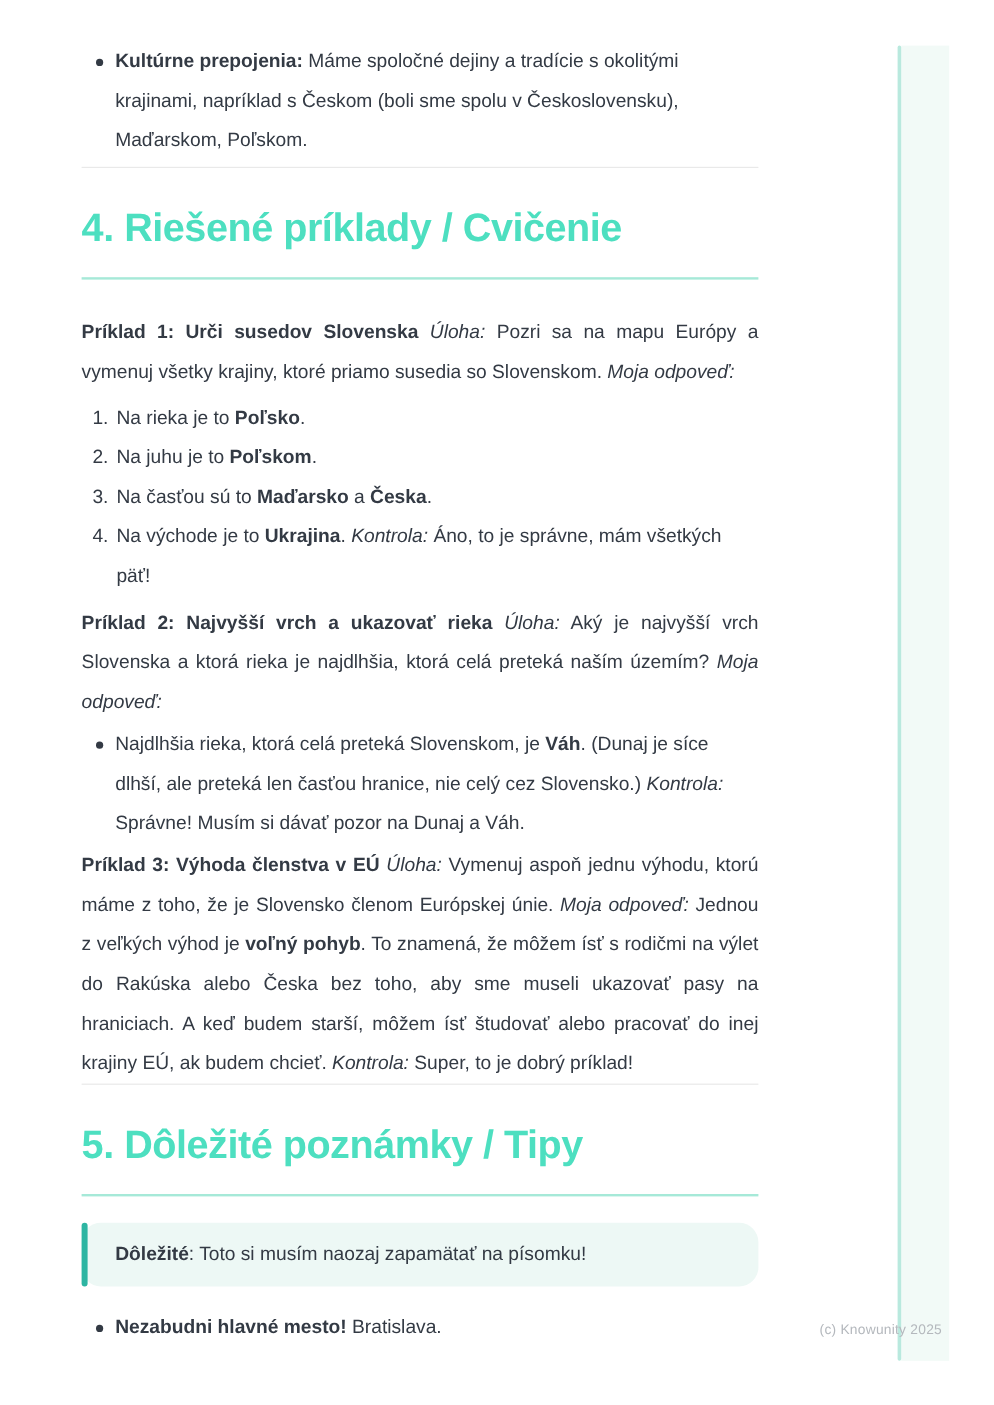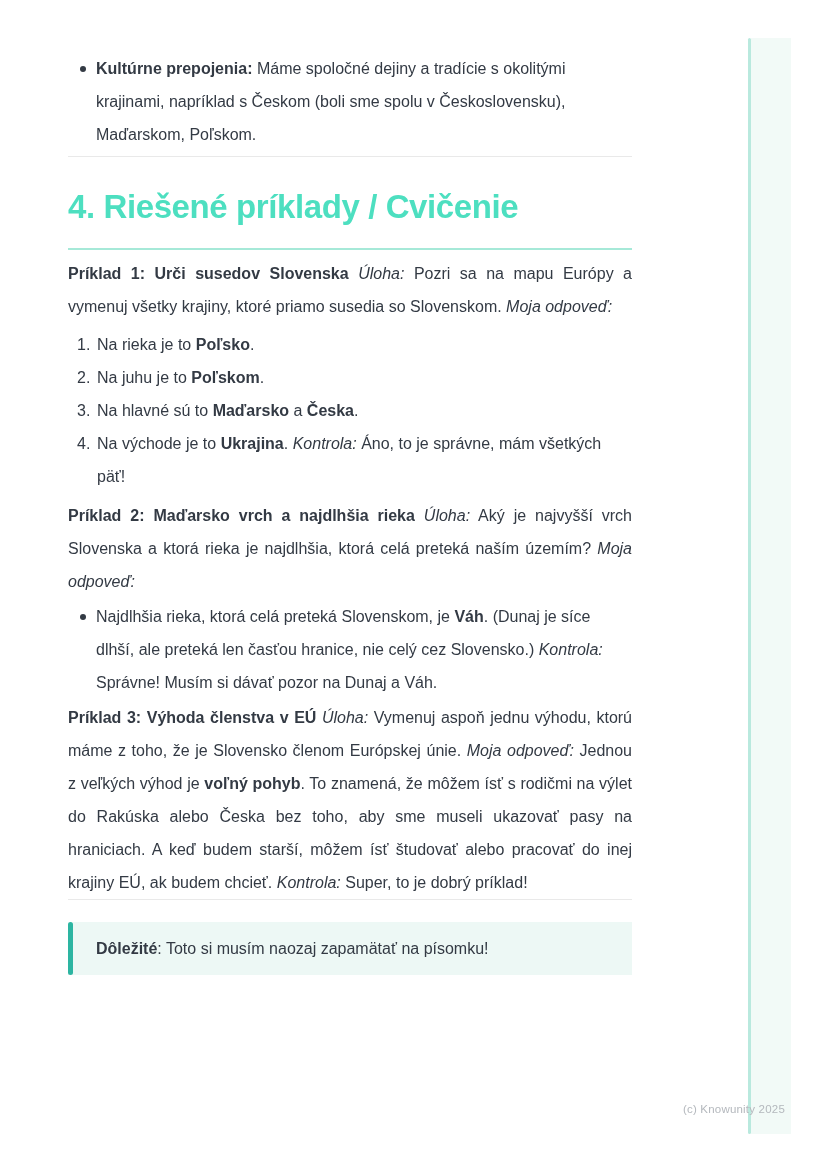--- a/index.html
+++ b/index.html
@@ -36,43 +36,43 @@
   ul.dots > li::before{
     content:"";position:absolute;left:12px;top:13.5px;
     width:6px;height:6px;border-radius:50%;background:var(--text);
   }
   ol.nums{counter-reset:n;}
   ol.nums > li{padding-left:29px;}
   ol.nums > li::before{
     counter-increment:n;content:counter(n) ".";
     position:absolute;left:9px;top:0;
   }
-  .intro-list{margin-top:52px;}
+  .intro-list{margin-top:35px;}
   .divider{height:1px;background:var(--divider);margin-top:5px;}
   .divider-2{margin-top:0;}
   h2{
     margin:32px 0 0 0;
     font-size:33px;line-height:36px;font-weight:700;
     letter-spacing:-0.4px;
     color:var(--accent);
     padding-bottom:23px;
     border-bottom:2px solid var(--accent-underline);
   }
   .lead{margin-top:8px;}
-  .example{margin-top:7px;}
+  .example{margin-top:28px;}
   .just{text-align:justify;}
   .ex2{margin-top:6px;}
   .ex3{margin-top:2px;}
   .answers-ol{margin-top:5px;}
   .answers-ul{margin-top:2px;}
   .callout{
     position:relative;
     margin-top:22px;
     background:var(--callout-bg);
-    border-radius:0;
+    border-radius:16px;
     padding:10px 20px 10px 28px;
   }
   .callout::before{
     content:"";position:absolute;left:0;top:0;bottom:0;width:5px;
     background:var(--callout-bar);
     border-radius:3px;
   }
   .notes-list{margin-top:18px;}
   .page-edge-line{
     position:absolute;left:748px;top:38px;width:3px;height:1096px;
@@ -104,39 +104,43 @@
     <div class="divider"></div>
 
     <h2>4. Riešené príklady / Cvičenie</h2>
 
 
     <p class="example just"><span class="b">Príklad 1: Urči susedov Slovenska</span><span> </span><span class="i">Úloha:</span><span> Pozri sa na mapu Európy a vymenuj všetky krajiny, ktoré priamo susedia so Slovenskom. </span><span class="i">Moja odpoveď:</span></p>
 
     <ol class="nums answers-ol">
       <li><span>Na rieka je to </span><span class="b">Poľsko</span><span>.</span></li>
       <li><span>Na juhu je to </span><span class="b">Poľskom</span><span>.</span></li>
-      <li><span>Na hlavné sú to </span><span class="b">Maďarsko</span><span> a </span><span class="b">Česka</span><span>.</span></li>
+      <li><span>Na časťou sú to </span><span class="b">Maďarsko</span><span> a </span><span class="b">Česka</span><span>.</span></li>
       <li><span>Na východe je to </span><span class="b">Ukrajina</span><span>. </span><span class="i">Kontrola:</span><span> Áno, to je správne, mám všetkých päť!</span></li>
     </ol>
 
-    <p class="example just ex2"><span class="b">Príklad 2: Maďarsko vrch a najdlhšia rieka</span><span> </span><span class="i">Úloha:</span><span> Aký je najvyšší vrch Slovenska a ktorá rieka je najdlhšia, ktorá celá preteká naším územím? </span><span class="i">Moja odpoveď:</span></p>
+    <p class="example just ex2"><span class="b">Príklad 2: Najvyšší vrch a ukazovať rieka</span><span> </span><span class="i">Úloha:</span><span> Aký je najvyšší vrch Slovenska a ktorá rieka je najdlhšia, ktorá celá preteká naším územím? </span><span class="i">Moja odpoveď:</span></p>
 
     <ul class="dots answers-ul">
       <li><span>Najdlhšia rieka, ktorá celá preteká Slovenskom, je </span><span class="b">Váh</span><span>. (Dunaj je síce dlhší, ale preteká len časťou hranice, nie celý cez Slovensko.) </span><span class="i">Kontrola:</span><span> Správne! Musím si dávať pozor na Dunaj a Váh.</span></li>
     </ul>
 
     <p class="example just ex3"><span class="b">Príklad 3: Výhoda členstva v EÚ</span><span> </span><span class="i">Úloha:</span><span> Vymenuj aspoň jednu výhodu, ktorú máme z toho, že je Slovensko členom Európskej únie. </span><span class="i">Moja odpoveď:</span><span> Jednou z veľkých výhod je </span><span class="b">voľný pohyb</span><span>. To znamená, že môžem ísť s rodičmi na výlet do Rakúska alebo Česka bez toho, aby sme museli ukazovať pasy na hraniciach. A keď budem starší, môžem ísť študovať alebo pracovať do inej krajiny EÚ, ak budem chcieť. </span><span class="i">Kontrola:</span><span> Super, to je dobrý príklad!</span></p>
 
     <div class="divider divider-2"></div>
 
+    <h2>5. Dôležité poznámky / Tipy</h2>
 
     <div class="callout">
       <p><span class="b">Dôležité</span><span>: Toto si musím naozaj zapamätať na písomku!</span></p>
     </div>
 
+    <ul class="dots notes-list">
+      <li><span class="b">Nezabudni hlavné mesto!</span><span> Bratislava.</span></li>
+    </ul>
 
   </div>
 
   <div class="page-edge-fill"></div>
   <div class="page-edge-line"></div>
 
   <div class="copyright">(c) Knowunity 2025</div>
 
 </div>
 

